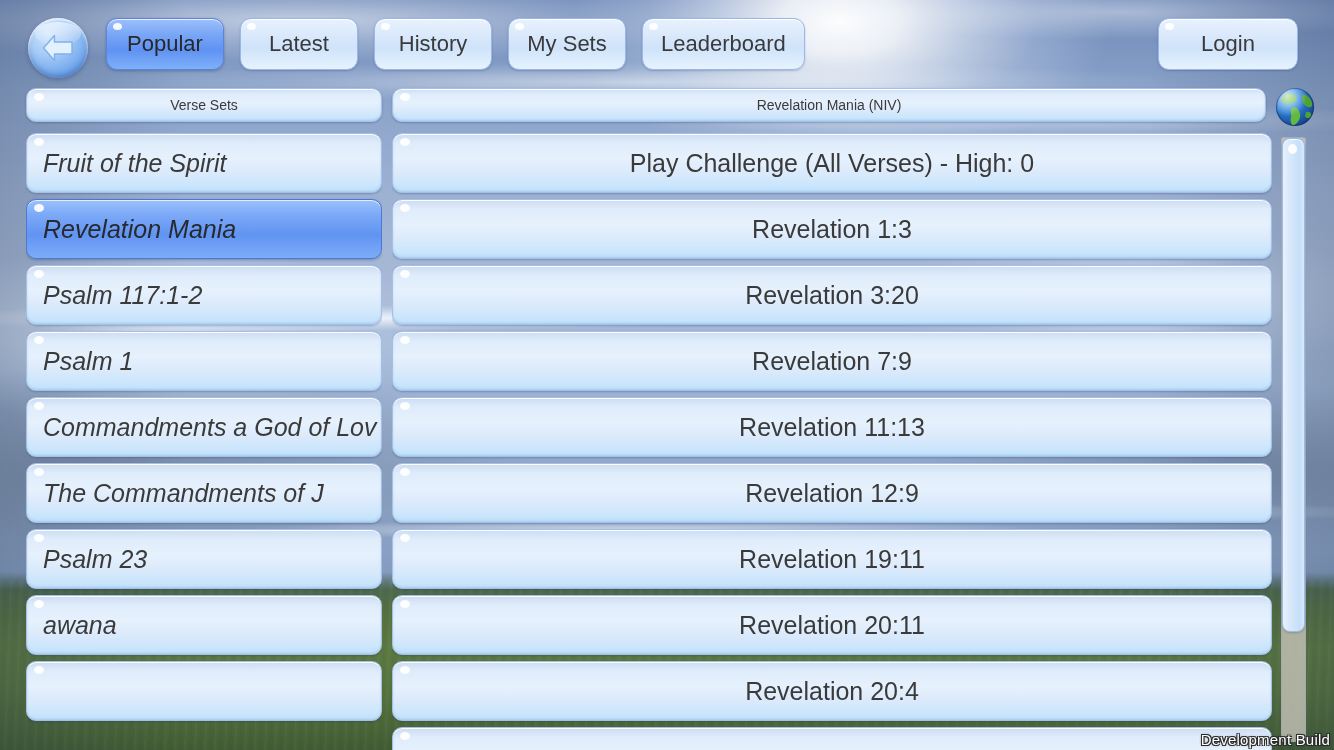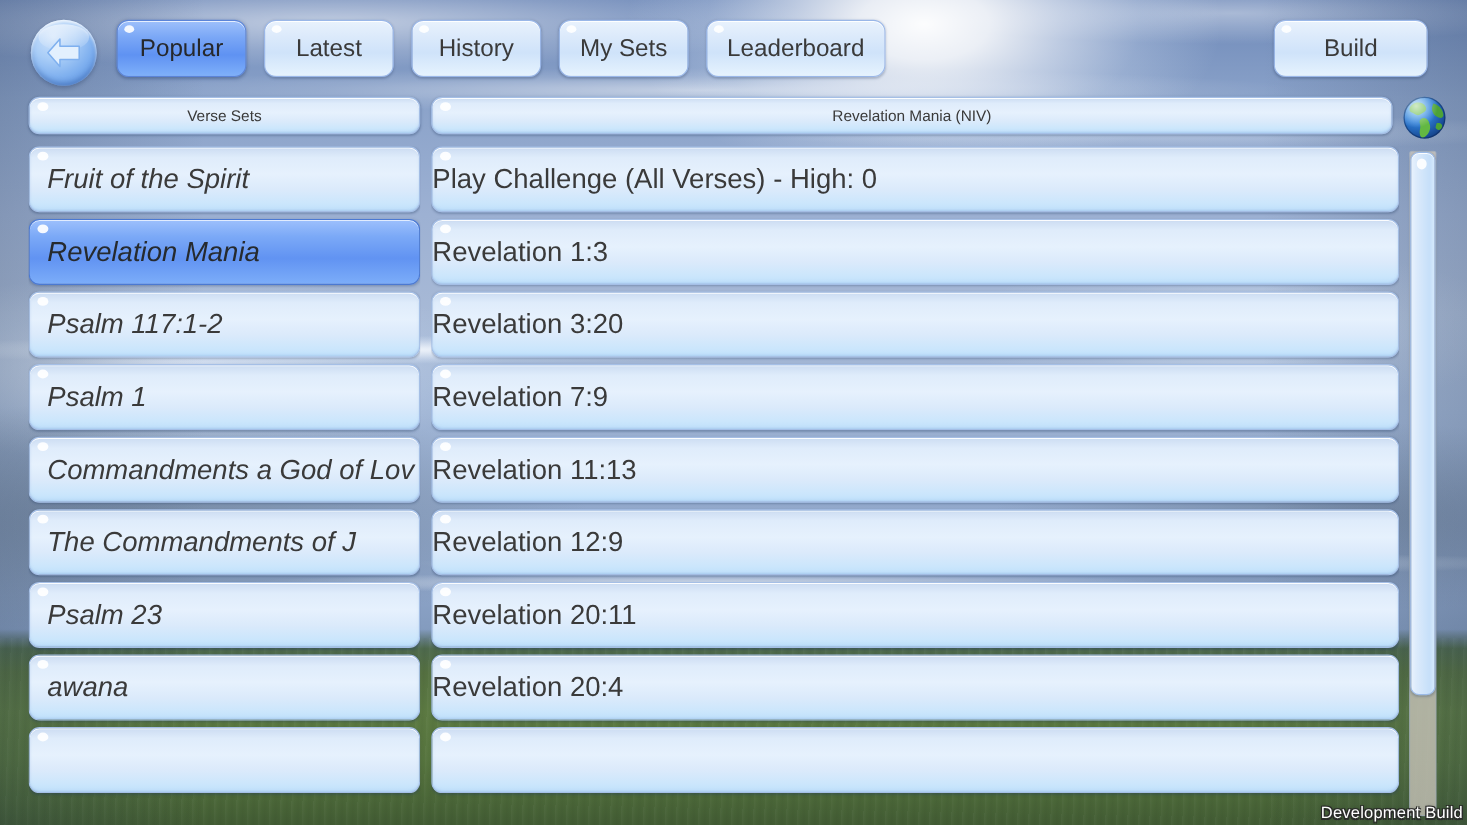--- a/index.html
+++ b/index.html
@@ -266,21 +266,21 @@
     overflow: hidden;
     z-index: 3;
   }
 
   .row {
     height: 60px;
     margin-bottom: 6px;
     font-size: 25px;
   }
   .list-left .row { padding-left: 16px; justify-content: flex-start; }
-  .list-right .row { width: 880px; }
+  .list-right .row { width: 880px; justify-content: center; }
 
   
   .scrollbar {
     position: absolute;
     left: 1281px; top: 137px;
     width: 25px; height: 605px;
     background: linear-gradient(180deg, rgba(205,200,190,0.80) 0%, rgba(198,194,184,0.80) 100%);
     border: 1px solid rgba(150,165,190,0.55);
     border-radius: 3px;
     z-index: 4;
@@ -356,21 +356,21 @@
         </div>
       <div class="tab">
           <span>My Sets</span>
         </div>
       <div class="tab">
           <span>Leaderboard</span>
         </div>
     </div>
 
     <div class="login-btn">
-      <span>Build</span>
+      <span>Login</span>
     </div>
   </div>
 
   <div class="pbtn hdr-left">
     <span>Verse Sets</span>
   </div>
   <div class="pbtn hdr-right">
     <span>Revelation Mania (NIV)</span>
   </div>
 
@@ -438,20 +438,23 @@
     <div class="pbtn row">
         <span>Revelation 7:9</span>
       </div>
     <div class="pbtn row">
         <span>Revelation 11:13</span>
       </div>
     <div class="pbtn row">
         <span>Revelation 12:9</span>
       </div>
     <div class="pbtn row">
+        <span>Revelation 19:11</span>
+      </div>
+    <div class="pbtn row">
         <span>Revelation 20:11</span>
       </div>
     <div class="pbtn row">
         <span>Revelation 20:4</span>
       </div>
     <div class="pbtn row">
         <span></span>
       </div>
   </div>
 

